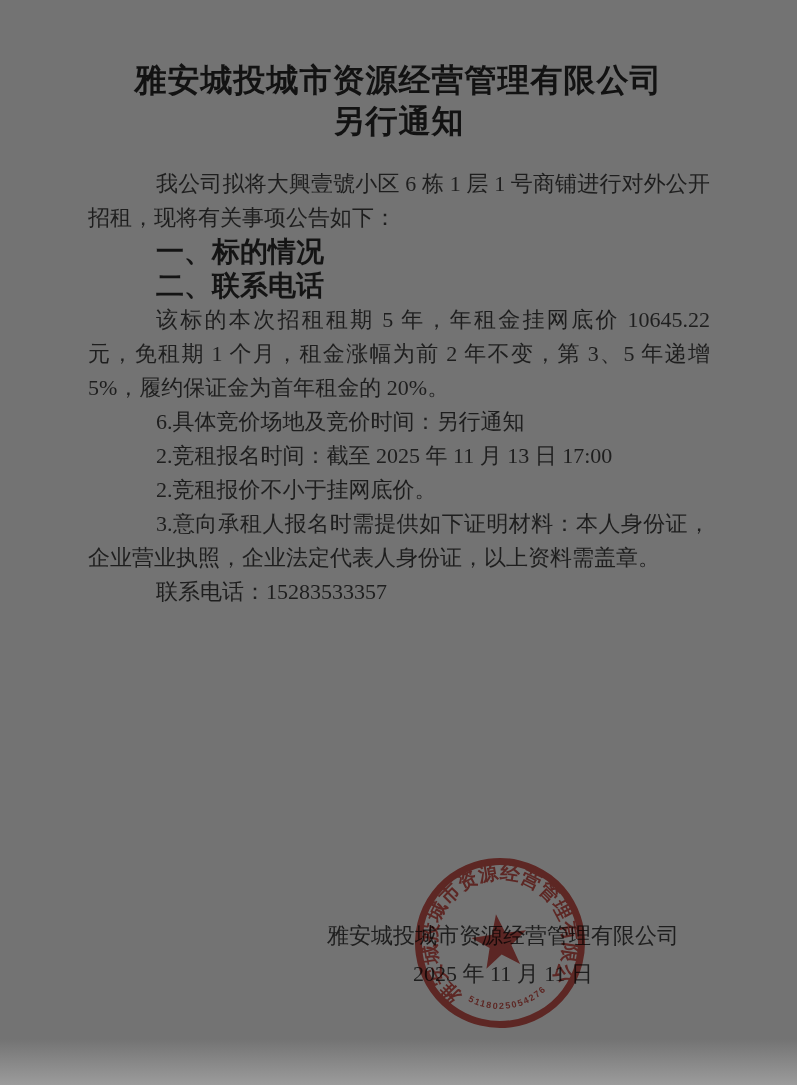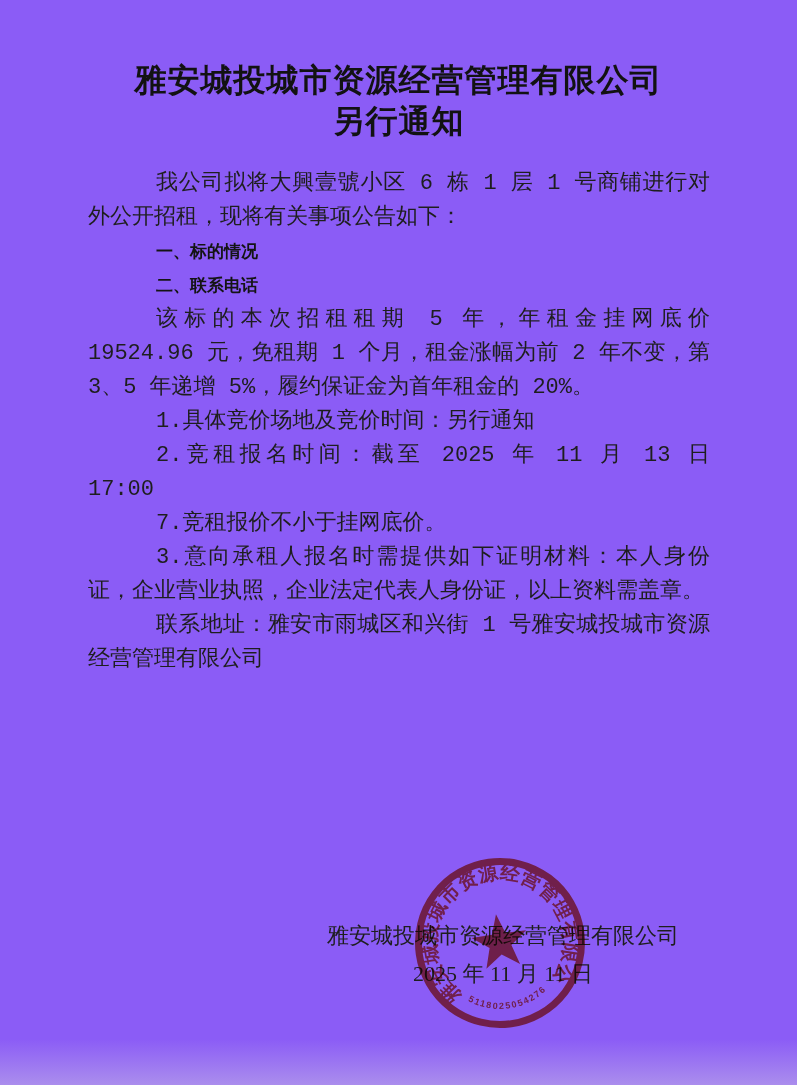--- a/index.html
+++ b/index.html
@@ -1,19 +1,19 @@
 <!DOCTYPE html>
 <html><head>
 <meta charset="utf-8">
 <style>
   html,body { margin:0; padding:0; background:#ffffff; }
   .page {
     position:relative;
     width:797px; height:1085px;
-    background:#8b5cf6;
+    background:#737373;
     overflow:hidden;
     font-family:"Liberation Serif", serif;
     color:#1c1c1c;
   }
   
   .page::after{
     content:""; position:absolute; left:0; right:0; bottom:0; height:46px;
     background:linear-gradient(to bottom, rgba(255,255,255,0), rgba(222,222,222,0.38));
     pointer-events:none;
   }
@@ -26,27 +26,27 @@
     color:#121212;
     letter-spacing:1px;
   }
   .doc-body{
     margin:25px 87px 0 88px;
     font-size:22px;
     line-height:34px;
     text-align:justify;
     color:#1e1e1e;
   }
-  .para{ margin:0; text-indent:68px;font-family:Liberation Mono, monospace; }
+  .para{ margin:0; text-indent:68px; }
   .heading{
     margin:0;
     text-indent:68px;
     font-family:"Liberation Sans", sans-serif;
     font-weight:bold;
-    font-size:17px;
+    font-size:28px;
     line-height:34px;
     color:#141414;
   }
   .signature{
     position:absolute;
     top:917px;
     right:118px;
     text-align:center;
     font-size:22px;
     line-height:38px;
@@ -72,26 +72,26 @@
 
   <header class="doc-title">
     <div>雅安城投城市资源经营管理有限公司</div>
     <div>另行通知</div>
   </header>
 
   <main class="doc-body">
     <p class="para">我公司拟将大興壹號小区 6 栋 1 层 1 号商铺进行对外公开招租，现将有关事项公告如下：</p>
     <h2 class="heading">一、标的情况</h2>
     <h2 class="heading">二、联系电话</h2>
-    <p class="para">该标的本次招租租期 5 年，年租金挂网底价 19524.96 元，免租期 1 个月，租金涨幅为前 2 年不变，第 3、5 年递增 5%，履约保证金为首年租金的 20%。</p>
-    <p class="para">1.具体竞价场地及竞价时间：另行通知</p>
+    <p class="para">该标的本次招租租期 5 年，年租金挂网底价 10645.22 元，免租期 1 个月，租金涨幅为前 2 年不变，第 3、5 年递增 5%，履约保证金为首年租金的 20%。</p>
+    <p class="para">6.具体竞价场地及竞价时间：另行通知</p>
     <p class="para">2.竞租报名时间：截至 2025 年 11 月 13 日 17:00</p>
-    <p class="para">7.竞租报价不小于挂网底价。</p>
+    <p class="para">2.竞租报价不小于挂网底价。</p>
     <p class="para">3.意向承租人报名时需提供如下证明材料：本人身份证，企业营业执照，企业法定代表人身份证，以上资料需盖章。</p>
-    <p class="para">联系地址：雅安市雨城区和兴街 1 号雅安城投城市资源经营管理有限公司</p>
+    <p class="para">联系电话：15283533357</p>
   </main>
 
   <div class="signature">
     <div>雅安城投城市资源经营管理有限公司</div>
     <div>2025 年 11 月 11 日</div>
   </div>
 
   <div class="seal">
     <svg viewBox="0 0 172 172" xmlns="http://www.w3.org/2000/svg">
       <defs>

